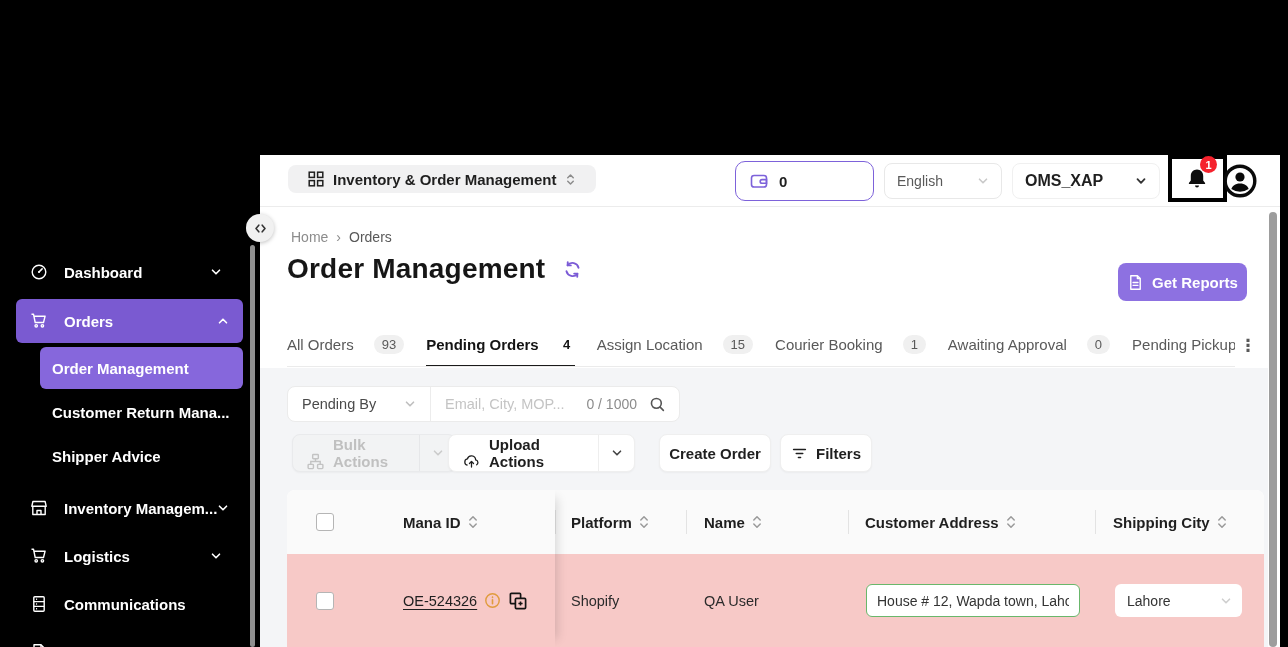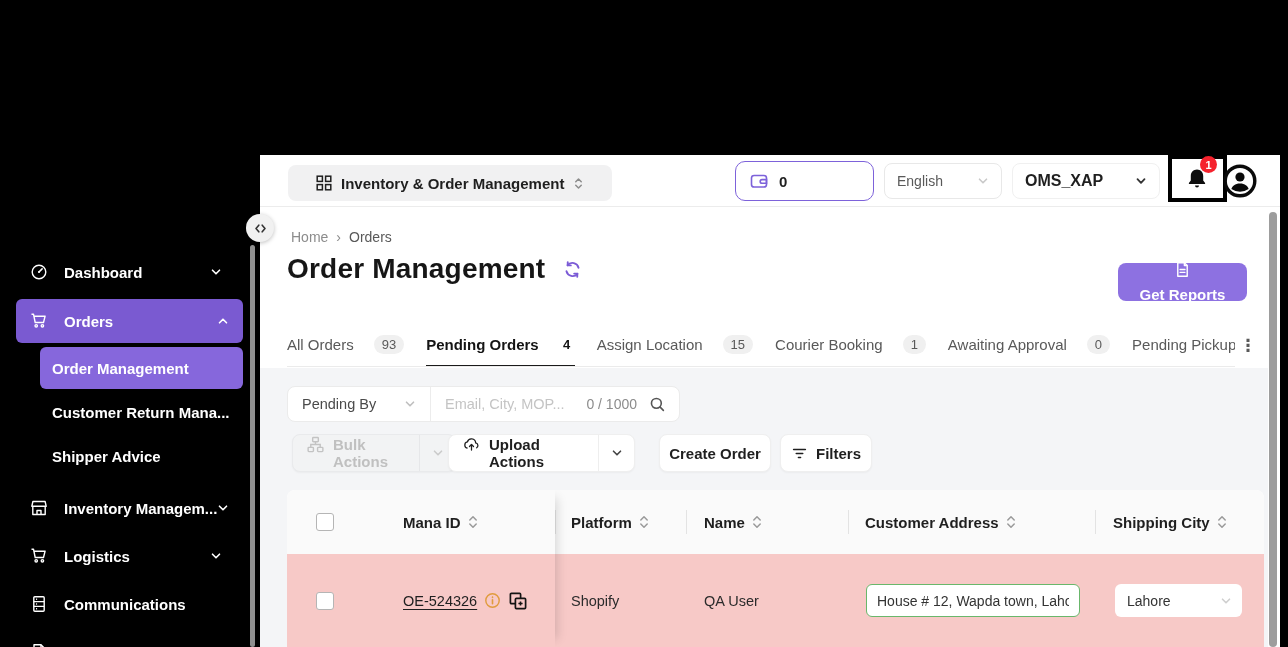--- a/index.html
+++ b/index.html
@@ -26,22 +26,22 @@
   .side-scrollbar { position:absolute; left:250px; top:245px; width:5px; height:402px; background:#8f8f8f; border-radius:3px; }
 
   .collapse-handle { position:absolute; left:246px; top:214px; width:28px; height:28px; border-radius:50%;
     background:#f1f1f1; box-shadow:0 1px 4px rgba(0,0,0,.25); display:flex; align-items:center; justify-content:center;
     z-index:60; cursor:pointer; }
 
   
   .window { position:absolute; left:260px; top:155px; width:1020px; height:492px; background:#fff; overflow:hidden; }
 
   .topbar { position:absolute; left:0; top:0; width:1020px; height:52px; background:#fff; border-bottom:1px solid #ececec; }
-  .app-pill { position:absolute; left:28px; top:10px; height:36px; background:#f1f1f2; border-radius:8px;
-    display:flex; align-items:center; gap:9px; padding:0 28px; cursor:pointer; }
+  .app-pill { position:absolute; left:28px; top:10px; height:28px; background:#f1f1f2; border-radius:8px;
+    display:flex; align-items:center; gap:9px; padding:0 20px; cursor:pointer; }
   .app-pill-label { font-size:15px; font-weight:600; color:#1f1f1f; white-space:nowrap; }
   .wallet-box { position:absolute; left:475px; top:6px; width:139px; height:40px; border:1.6px solid #7d62da;
     border-radius:10px; background:#fff; display:flex; align-items:center; gap:10px; padding:0 13px; cursor:pointer; }
   .wallet-count { font-size:15px; font-weight:600; color:#1f1f1f; }
   .select-box { position:absolute; top:8px; height:36px; background:#fff; border:1px solid #e8e8e8; border-radius:8px;
     display:flex; align-items:center; padding:0 12px; cursor:pointer; }
   .lang-box { left:624px; width:118px; }
   .lang-label { font-size:14px; color:#595959; }
   .ws-box { left:752px; width:148px; border-color:#f0f0f0; }
   .ws-label { font-size:16px; font-weight:600; color:#1f1f1f; }
@@ -57,21 +57,21 @@
   .breadcrumb { position:absolute; left:31px; top:74px; font-size:14px; color:#8c8c8c; display:flex; gap:8px; align-items:center; }
   .crumb-current { color:#595959; }
   .crumb-link { cursor:pointer; }
 
   .title-row { position:absolute; left:27px; top:98px; display:flex; align-items:center; gap:18px; }
   .page-title { font-size:28px; font-weight:700; color:#161616; letter-spacing:.2px; }
   .refresh-ic { width:19px; height:19px; display:inline-flex; cursor:pointer; }
 
   .get-reports { position:absolute; left:858px; top:108px; width:129px; height:38px; background:#8d71e1; border:none;
     border-radius:8px; color:#fff; font-size:15px; font-weight:600; display:flex; align-items:center; justify-content:center;
-    gap:8px; cursor:pointer; font-family:inherit;flex-direction:column; }
+    gap:8px; cursor:pointer; font-family:inherit; }
 
   .tabs-row { position:absolute; left:27px; top:168px; width:948px; height:44px; display:flex; align-items:center;
     gap:22px; overflow:hidden; border-bottom:1px solid #ebebeb; background:#fff; }
   .tab { position:relative; height:44px; display:flex; align-items:center; gap:20px; white-space:nowrap; cursor:pointer; flex:none; }
   .tab-label { font-size:15px; color:#595959; }
   .tab-badge { background:#f0f0f0; color:#595959; font-size:13px; border-radius:10px; padding:2px 8px; min-width:16px; text-align:center; }
   .tab.active .tab-label { color:#141414; font-weight:700; }
   .tab.active .tab-badge { background:#fff; color:#141414; font-weight:700; padding:2px 2px; }
   .tab.active::after { content:""; position:absolute; left:0; right:0; bottom:0; height:2px; background:#1a1a1a; }
   .tabs-more { position:absolute; left:976px; top:178px; width:24px; height:24px; display:flex; align-items:center;
@@ -87,21 +87,21 @@
   .search-input { flex:1; border:none; outline:none; font-size:14.5px; color:#333; padding:0 10px 0 14px; min-width:0;
     font-family:inherit; background:transparent; }
   .search-input::placeholder { color:#c4c4c4; }
   .search-counter { font-size:14px; color:#8c8c8c; margin-right:12px; white-space:nowrap; }
   .search-ic { width:17px; height:17px; margin-right:13px; display:inline-flex; cursor:pointer; }
 
   .btn { position:absolute; top:279px; height:38px; border-radius:8px; background:#fff; border:1px solid #efefef;
     box-shadow:0 1px 2px rgba(0,0,0,.04); display:flex; align-items:center; font-size:15px; font-weight:600; color:#1f1f1f;
     cursor:pointer; font-family:inherit; }
   .btn-bulk { left:32px; width:164px; background:#f2f3f4; border-color:#e9eaec; color:#c0c0c0; cursor:not-allowed; }
-  .btn-seg-main { display:flex; align-items:flex-start; gap:9px; padding:0 14px; flex:1; }
+  .btn-seg-main { display:flex; align-items:flex-end; gap:9px; padding:0 14px; flex:1; }
   .btn-seg-chev { width:36px; height:100%; border-left:1px solid #e6e7e9; display:flex; align-items:center; justify-content:center; }
   .btn-bulk .btn-seg-chev { color:#cbcbcb; }
   .btn-upload { left:188px; width:187px; }
   .btn-upload .btn-seg-chev { border-left:1px solid #eeeeee; color:#444; }
   .btn-create { left:399px; width:112px; justify-content:center; }
   .btn-filters { left:520px; width:92px; justify-content:center; gap:8px; }
   .ic-16 { width:17px; height:17px; display:inline-flex; flex:none; }
 
   .table { position:absolute; left:27px; top:335px; width:977px; height:157px; background:#fff; border-radius:8px 8px 0 0; overflow:hidden; }
   .thead { position:absolute; left:0; top:0; width:977px; height:64px; background:#fafafa; }

